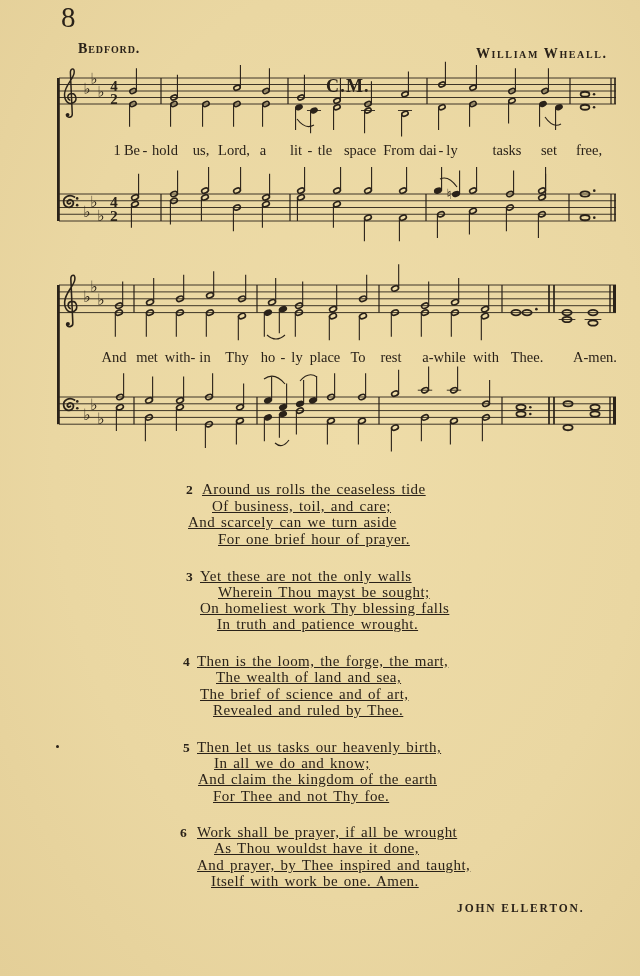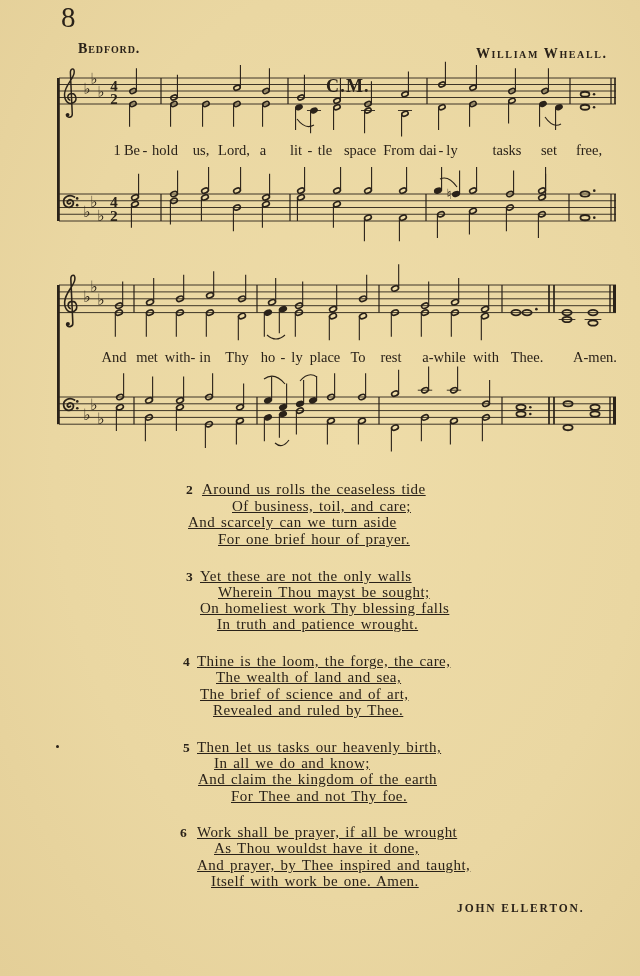--- a/index.html
+++ b/index.html
@@ -678,47 +678,47 @@
           <text x="486" y="362" font-size="14.5" font-family="&quot;Liberation Serif&quot;, serif" fill="#2a2219" text-anchor="middle">with</text>
           <text x="527" y="362" font-size="14.5" font-family="&quot;Liberation Serif&quot;, serif" fill="#2a2219" text-anchor="middle">Thee.</text>
           <text x="595" y="362" font-size="14.5" font-family="&quot;Liberation Serif&quot;, serif" fill="#2a2219" text-anchor="middle">A-men.</text>
         </g>
       </g>
     </svg>
 
   <div>
     <span class="abs vnum" style="left:186px;top:483px">2</span>
     <span class="abs vline" style="left:202px;top:482px">Around us rolls the ceaseless tide</span>
-    <span class="abs vline" style="left:232px;top:499px">Of business, toil, and care;</span>
+    <span class="abs vline" style="left:212px;top:499px">Of business, toil, and care;</span>
     <span class="abs vline" style="left:188px;top:515px">And scarcely can we turn aside</span>
     <span class="abs vline" style="left:218px;top:532px">For one brief hour of prayer.</span>
   </div>
 
   <div>
     <span class="abs vnum" style="left:186px;top:570px">3</span>
     <span class="abs vline" style="left:200px;top:569px">Yet these are not the only walls</span>
     <span class="abs vline" style="left:218px;top:585px">Wherein Thou mayst be sought;</span>
     <span class="abs vline" style="left:200px;top:601px">On homeliest work Thy blessing falls</span>
     <span class="abs vline" style="left:217px;top:617px">In truth and patience wrought.</span>
   </div>
 
   <div>
     <span class="abs vnum" style="left:183px;top:655px">4</span>
-    <span class="abs vline" style="left:197px;top:654px">Thine is the loom, the forge, the care,</span>
+    <span class="abs vline" style="left:197px;top:654px">Then is the loom, the forge, the mart,</span>
     <span class="abs vline" style="left:216px;top:670px">The wealth of land and sea,</span>
     <span class="abs vline" style="left:200px;top:687px">The brief of science and of art,</span>
     <span class="abs vline" style="left:213px;top:703px">Revealed and ruled by Thee.</span>
   </div>
 
   <div>
     <span class="abs vnum" style="left:183px;top:741px">5</span>
     <span class="abs vline" style="left:197px;top:740px">Then let us tasks our heavenly birth,</span>
     <span class="abs vline" style="left:214px;top:756px">In all we do and know;</span>
     <span class="abs vline" style="left:198px;top:772px">And claim the kingdom of the earth</span>
-    <span class="abs vline" style="left:231px;top:789px">For Thee and not Thy foe.</span>
+    <span class="abs vline" style="left:213px;top:789px">For Thee and not Thy foe.</span>
   </div>
 
   <div>
     <span class="abs vnum" style="left:180px;top:826px">6</span>
     <span class="abs vline" style="left:197px;top:825px">Work shall be prayer, if all be wrought</span>
     <span class="abs vline" style="left:214px;top:841px">As Thou wouldst have it done,</span>
     <span class="abs vline" style="left:197px;top:858px">And prayer, by Thee inspired and taught,</span>
     <span class="abs vline" style="left:211px;top:874px">Itself with work be one. Amen.</span>
   </div>
 

